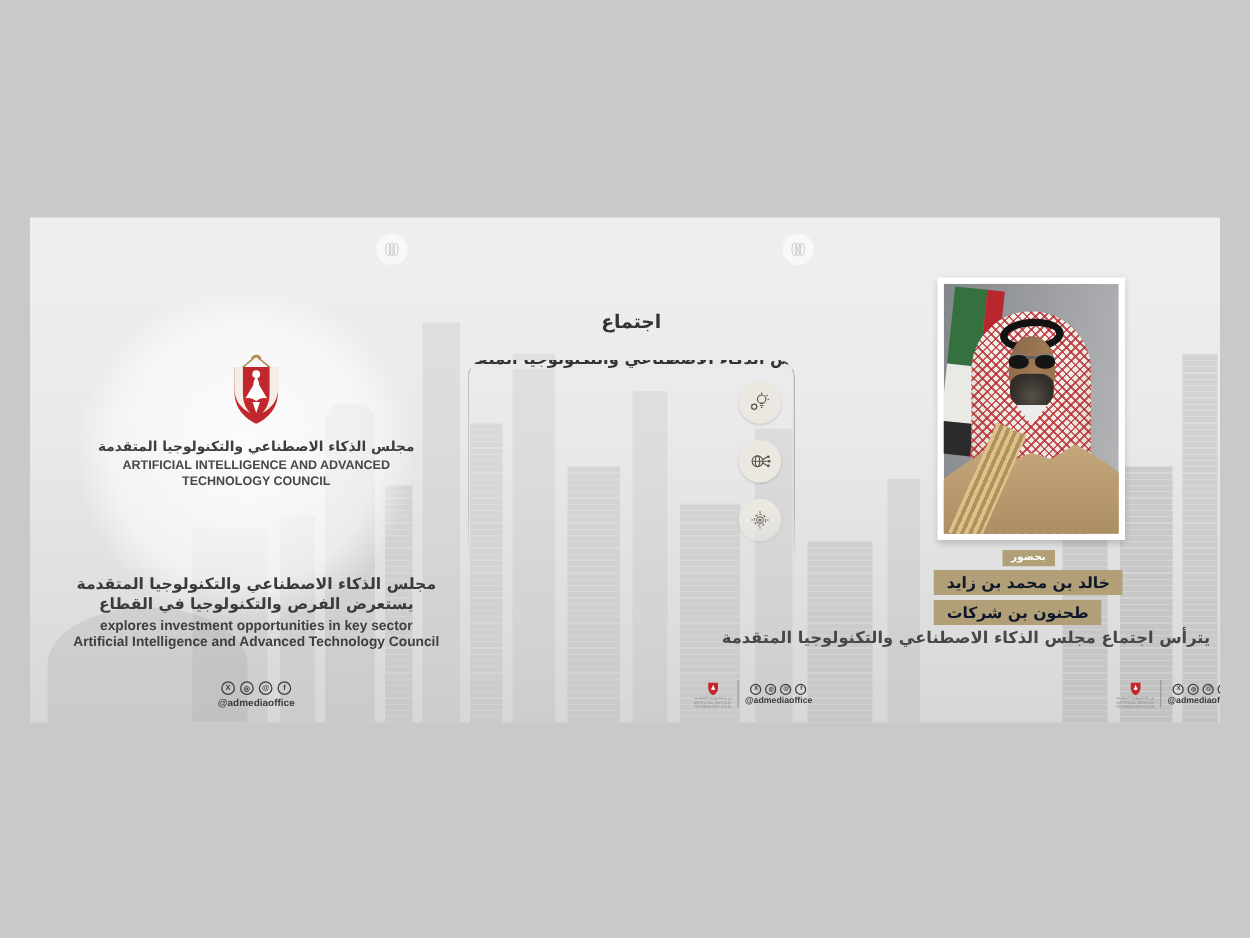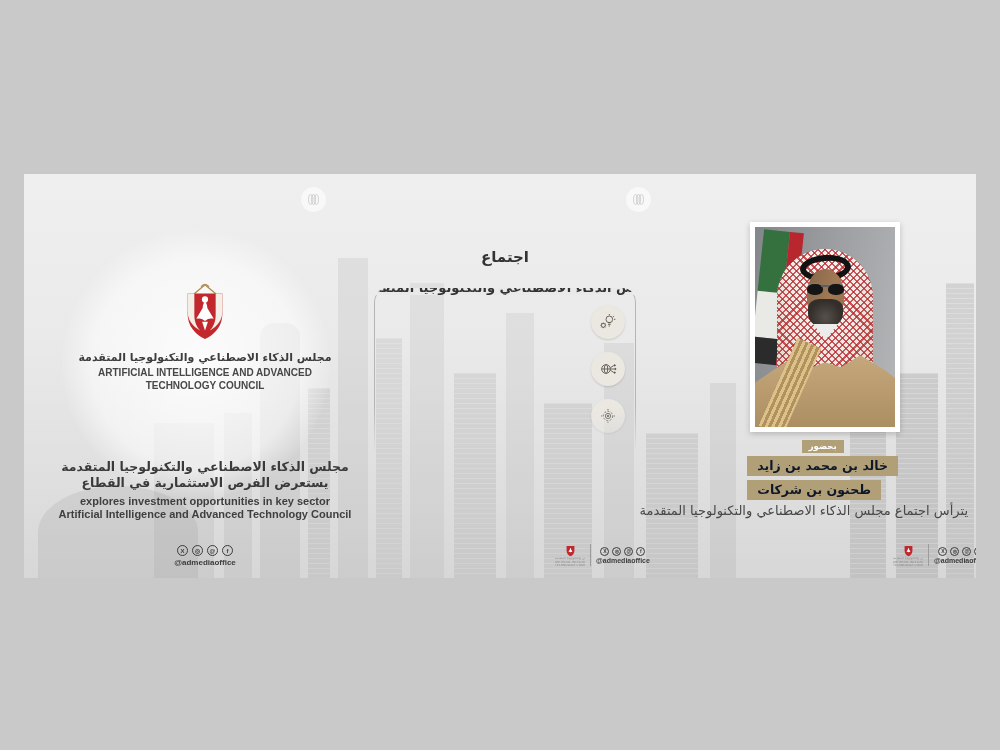--- a/index.html
+++ b/index.html
@@ -86,21 +86,21 @@
              background:linear-gradient(#c8ab7e,#ab8d62);
              clip-path:polygon(0 100%,0 52%,14% 34%,30% 14%,42% 26%,50% 20%,60% 26%,72% 12%,88% 30%,100% 48%,100% 100%); }
   .p-sash { position:absolute; left:22px; bottom:-8px; width:26px; height:96px; transform:rotate(24deg);
             background:repeating-linear-gradient(90deg,#dcc18a 0 3px,#b2925c 3px 6px); }
 
   .names { position:absolute; right:78px; top:266px; display:flex; flex-direction:column; align-items:flex-end; direction:rtl; }
   .badge-small { background:#b1a077; color:#fff; font-size:8.5px; font-weight:bold; padding:1px 7px 2px;
                  margin-bottom:3px; align-self:center; white-space:nowrap; }
   .badge { background:#b1a077; color:#0f172a; font-size:12.5px; font-weight:bold; padding:2px 10px 3px;
            margin-bottom:4px; white-space:nowrap; }
-  .caption { position:absolute; right:8px; top:329px; font-size:13px; font-weight:normal; color:#474747;
+  .caption { position:absolute; right:8px; top:329px; font-size:13px; font-weight:bold; color:#474747;
              white-space:nowrap; direction:rtl; }
 
   
   .footer-block { position:absolute; top:369px; display:flex; align-items:center; gap:5px; }
   .f-logo { display:flex; flex-direction:column; align-items:center; width:30px; }
   .f-line { font-size:3px; color:#8a8a8a; line-height:3.5px; white-space:nowrap; overflow:hidden; max-width:30px; }
   .f-div { width:1px; height:22px; background:#9c9c9c; }
   .f-social { display:flex; flex-direction:column; align-items:center; }
   .f-social .social-dot { width:9px; height:9px; font-size:5px; }
   .f-social .social-row { gap:3px; }
@@ -162,21 +162,21 @@
       </svg>
       <div class="logo-ar">مجلس الذكاء الاصطناعي والتكنولوجيا المتقدمة</div>
       <div class="logo-en">
         <div>ARTIFICIAL INTELLIGENCE AND ADVANCED</div>
         <div>TECHNOLOGY COUNCIL</div>
       </div>
     </div>
 
     <div class="headline-block">
       <div class="headline-ar">مجلس الذكاء الاصطناعي والتكنولوجيا المتقدمة</div>
-      <div class="headline-ar">يستعرض الفرص الاستثمارية في القطاع</div>
+      <div class="headline-ar">يستعرض الفرص والتكنولوجيا في القطاع</div>
       <div class="headline-en">
         <div>explores investment opportunities in key sector</div>
         <div>Artificial Intelligence and Advanced Technology Council</div>
       </div>
     </div>
 
     <div class="social-left">
       <div class="social-row">
         <span class="social-dot">X</span>
         <span class="social-dot">◎</span>

